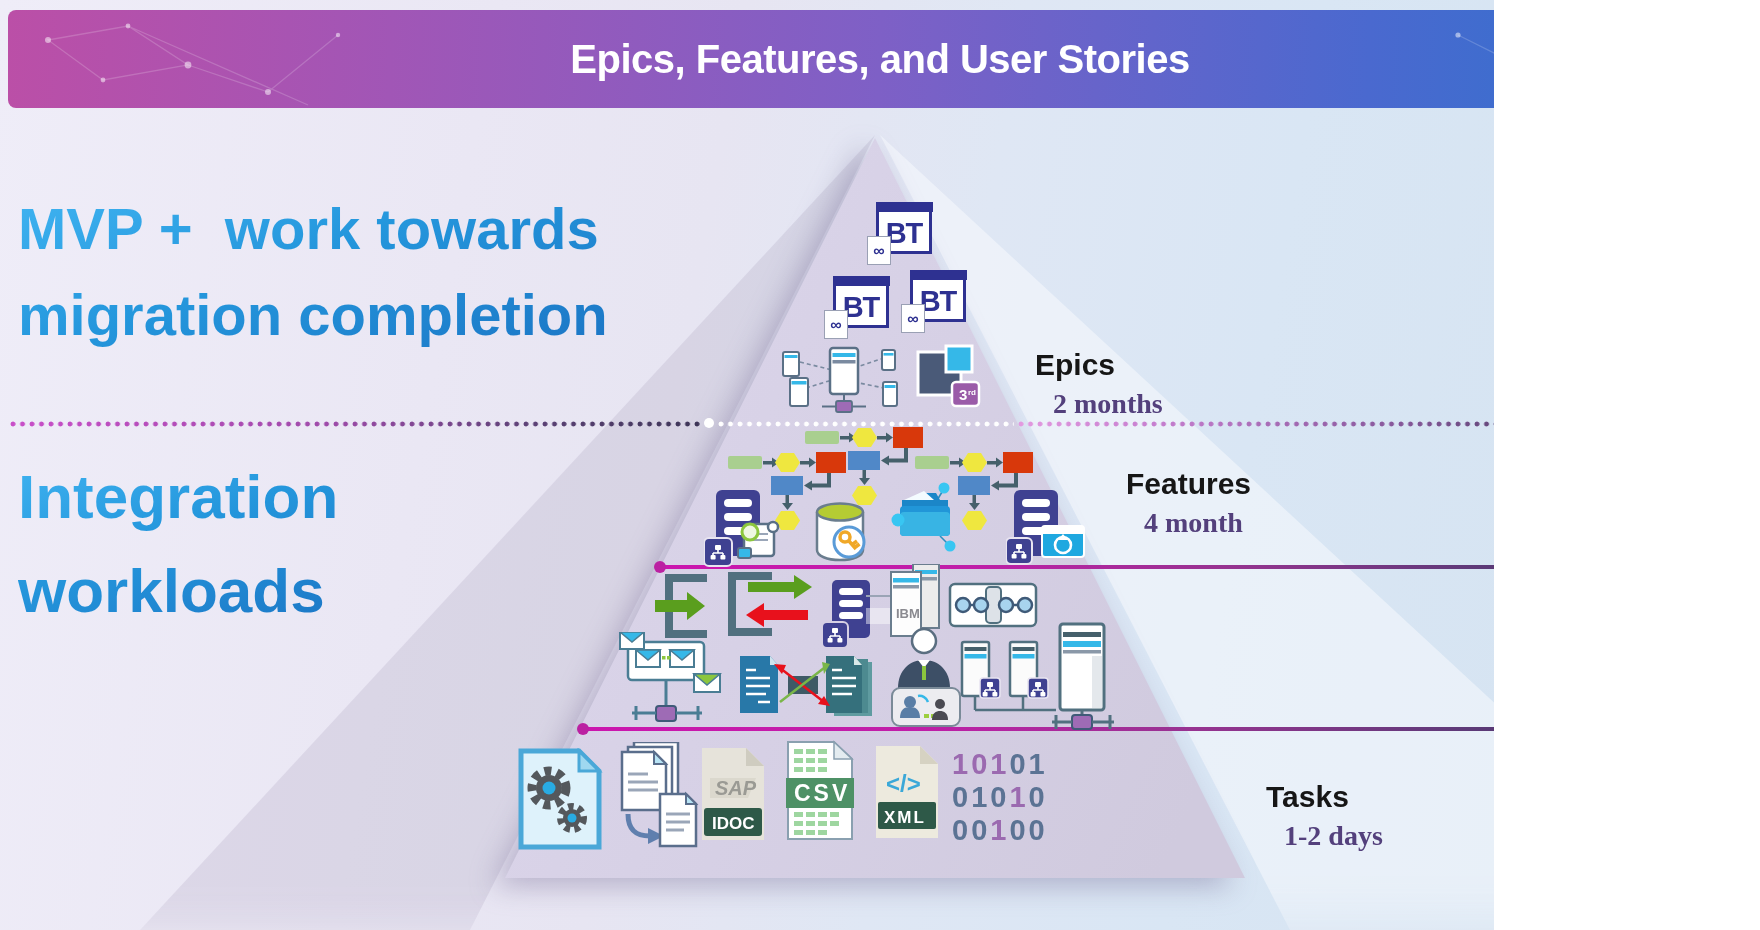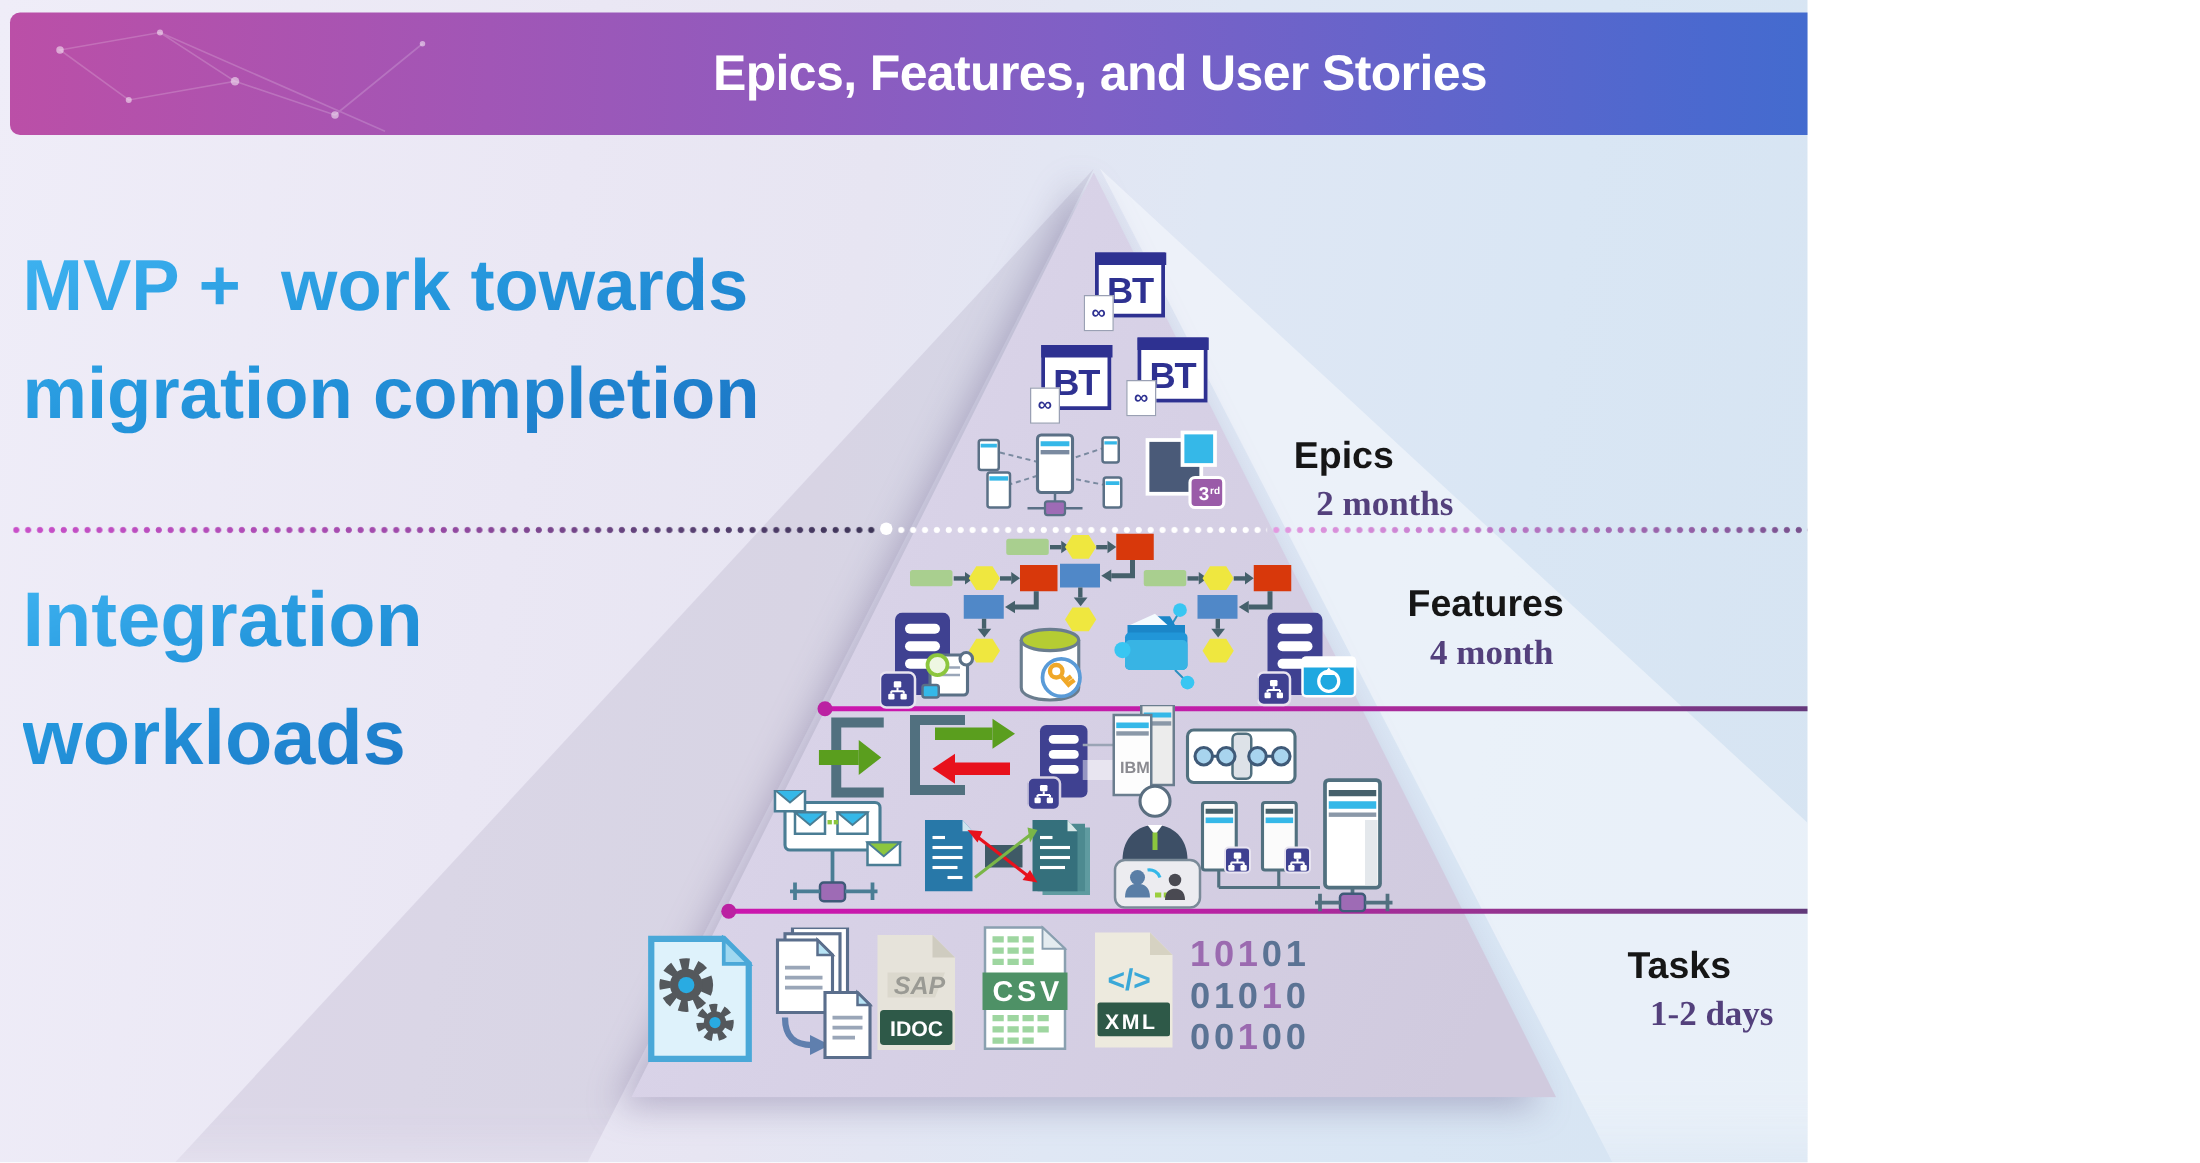--- a/index.html
+++ b/index.html
@@ -1,18 +1,18 @@
 <!DOCTYPE html>
 <html style="--banner_left: #bb4fa7; --banner_right: #2a74cd; --headline_blue_light: #41b5f2; --headline_blue_dark: #1b74c4; --pyramid_fill: #d6d0e5; --separator_magenta: #cb16ae; --separator_dark: #3f3263; --duration_purple: #53407c; --label_dark: #161616;"><head>
 <meta charset="utf-8">
 <style>
   html,body{margin:0;padding:0;background:#ffffff;}
   #stage{position:relative;width:1446px;height:930px;overflow:hidden;
     font-family:"Liberation Sans",sans-serif;
-    background:linear-gradient(100deg,#efedf8 0%,#eae7f4 30%,#e7e5f2 45%,#dfe7f4 62%,#d9e6f4 80%,#d6e4f2 100%);}
+    background:linear-gradient(100deg,#efedf8 0%,#eae7f4 30%,#e7e5f2 45%,#dfe7f4 62%,#d9e6f4 80%,#d6e4f2 100%);padding-left:48px;}
   
   .beam-shadow{position:absolute;left:0;top:0;width:1760px;height:930px;pointer-events:none;
     background:rgba(104,94,134,0.12);filter:blur(22px);
     clip-path:polygon(875px 135px,140px 930px,470px 930px);}
   .beam-light{position:absolute;left:0;top:0;width:1760px;height:930px;pointer-events:none;
     background:rgba(248,250,253,0.55);filter:blur(28px);
     clip-path:polygon(880px 135px,1290px 930px,1740px 930px);}
   
   .banner{position:absolute;left:8px;top:10px;width:1744px;height:98px;border-radius:8px;
     background:linear-gradient(92deg,var(--banner_left,#bb4fa7) 0%,#a156b6 22%,#7e60c6 50%,#4a69cf 78%,var(--banner_right,#2a74cd) 100%);
@@ -48,21 +48,21 @@
   .sepline::before{content:"";position:absolute;left:-6px;top:-4.5px;width:12px;height:12px;border-radius:50%;background:#bb21a2;}
   .sep1{left:660px;top:565px;width:1028px;}
   .sep2{left:583px;top:727px;width:1105px;}
   
   .lvl{position:absolute;}
   .lvl .name{font-size:30px;font-weight:700;color:var(--label_dark,#161616);white-space:pre-wrap;line-height:1.17;}
   .lvl .dur{font-size:28px;font-weight:700;color:var(--duration_purple,#53407c);margin:6px 0 0 18px;font-family:Liberation Serif, serif;}
   .lvl.epics{left:1035px;top:347px;}
   .lvl.features{left:1126px;top:466px;}
   .lvl.backlog{left:1206px;top:585px;}
-  .lvl.tasks{left:1266px;top:755px;margin-left:36px;}
+  .lvl.tasks{left:1266px;top:779px;}
   
   .ic{position:absolute;}
   
   .bt{position:absolute;width:56px;height:52px;background:#fff;border:3.5px solid #2e3191;
     display:flex;align-items:flex-end;justify-content:center;box-sizing:border-box;margin-left:24px;}
   .bt::before{content:"";position:absolute;left:-3.5px;top:-3.5px;width:calc(100% + 7px);height:10px;background:#2e3191;}
   .bt-txt{font-size:29px;font-weight:700;color:#2e3191;line-height:1;margin-bottom:3px;letter-spacing:-1px;}
   .bt-badge{position:absolute;left:-12px;bottom:-14px;width:22px;height:27px;background:#fff;
     border:1.5px solid #9aa0b4;display:flex;align-items:center;justify-content:center;
     font-size:16px;font-weight:700;color:#2e3191;}

